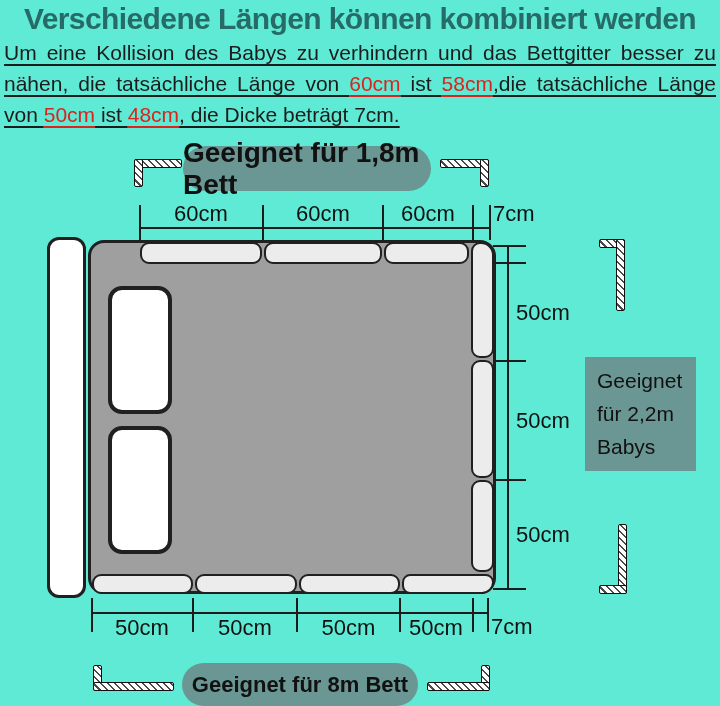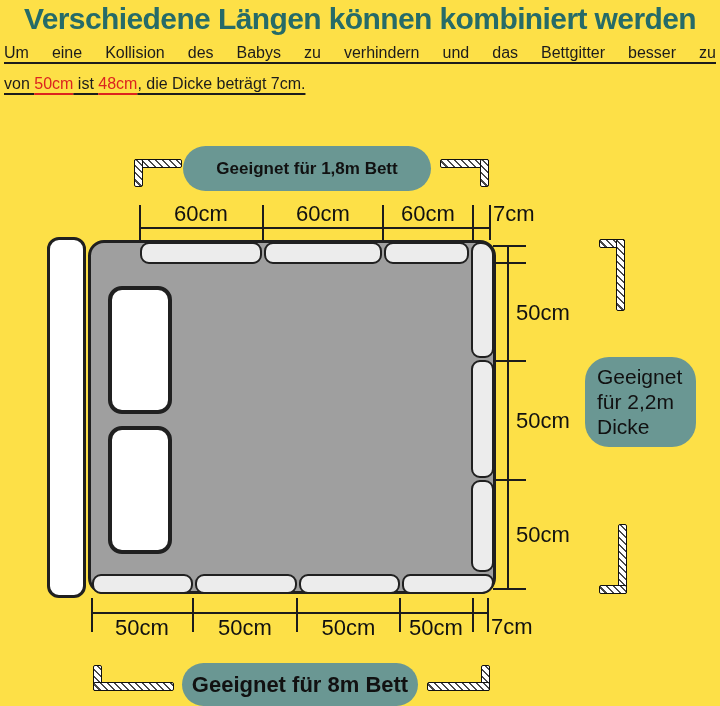--- a/index.html
+++ b/index.html
@@ -1,50 +1,50 @@
 <!DOCTYPE html>
 <html style="--title-teal: #266b68; --accent-teal: #6a9793; --highlight-red: #dc241f; --bed-gray: #9f9f9f; --rail-gray: #ececec;"><head>
 <meta charset="utf-8">
 <style>
   * { margin:0; padding:0; box-sizing:border-box; }
   html,body { background:#ffffff; }
   #canvas {
     position:relative; width:720px; height:706px; margin:0 auto;
-    background:#fde047; overflow:hidden;
+    background:#5eead4; overflow:hidden;
     font-family:"Liberation Sans", sans-serif;
     color:#1c1c1c;
   }
   .abs { position:absolute; }
 
   
   .title {
     left:0; top:2px; width:720px; text-align:center;
     font-size:30px; font-weight:bold; letter-spacing:-0.6px;
     color:var(--title-teal,#266b68);
   }
-  .intro { left:4px; top:37px; width:712px; font-size:16px; line-height:31px; }
+  .intro { left:4px; top:37px; width:712px; font-size:21px; line-height:31px; }
   .intro .ln { text-align:justify; text-align-last:justify; white-space:normal; }
   .intro .ln.last { text-align:right; text-align-last:left; }
   .intro span {
     text-decoration:underline;
     text-decoration-thickness:1.6px;
     text-underline-offset:4px;
   }
   .intro .hl { color:var(--highlight-red,#dc241f); }
 
   
   .badge {
     background:var(--accent-teal,#6a9793);
     color:#111; font-weight:bold;
     display:flex; align-items:center; justify-content:center;
   }
-  .pill-top    { left:183px; top:146px; width:248px; height:45px; border-radius:23px; font-size:17px; }
+  .pill-top    { left:183px; top:146px; width:248px; height:45px; border-radius:23px; font-size:28px; }
   .pill-bottom { left:182px; top:663px; width:236px; height:43px; border-radius:22px; font-size:22px; }
   .box-right   {
-    left:585px; top:357px; width:111px; height:90px; border-radius:24px;
+    left:585px; top:357px; width:111px; height:114px; border-radius:0;
     flex-direction:column; align-items:flex-start; justify-content:space-around;
     padding:8px 0 8px 12px; font-weight:normal; font-size:21px;
   }
 
   
   .hatch {
     position:absolute;
     background:repeating-linear-gradient(45deg,#ffffff 0px,#ffffff 3.5px,#4a4a4a 3.5px,#4a4a4a 5px);
     border:1.6px solid #111; border-radius:2px;
   }
@@ -79,20 +79,23 @@
 </head>
 <body>
 
 <div id="canvas">
 
   <div class="abs title">Verschiedene Längen können kombiniert werden</div>
 
   <div class="abs intro">
     <div class="ln">
       <span>Um eine Kollision des Babys zu verhindern und das Bettgitter besser zu</span>
+    </div>
+    <div class="ln">
+      <span>nähen, die tatsächliche Länge von </span><span class="hl">60cm</span><span> ist </span><span class="hl">58cm</span><span>,die tatsächliche Länge</span>
     </div>
     <div class="ln last">
       <span>von </span><span class="hl">50cm</span><span> ist </span><span class="hl">48cm</span><span>, die Dicke beträgt 7cm.</span>
     </div>
   </div>
 
   <div class="abs hatch" style="left:134px; top:159px; width:48px; height:9px;"></div>
   <div class="abs hatch" style="left:134px; top:159px; width:9px; height:28px;"></div>
   <div class="abs badge pill-top">
     <span>Geeignet für 1,8m Bett</span>
@@ -138,21 +141,21 @@
   <div class="tick" style="left:493px; top:588px; width:33px; height:2px;"></div>
   <div class="dlabel" style="left:516px; top:300px; text-align:left;">50cm</div>
   <div class="dlabel" style="left:516px; top:408px; text-align:left;">50cm</div>
   <div class="dlabel" style="left:516px; top:522px; text-align:left;">50cm</div>
 
   <div class="abs hatch" style="left:599px; top:239px; width:26px; height:9px;"></div>
   <div class="abs hatch" style="left:616px; top:239px; width:9px; height:72px;"></div>
   <div class="abs badge box-right">
     <span>Geeignet</span>
     <span>für 2,2m</span>
-    <span>Dicke</span>
+    <span>Babys</span>
   </div>
   <div class="abs hatch" style="left:618px; top:524px; width:9px; height:70px;"></div>
   <div class="abs hatch" style="left:599px; top:585px; width:28px; height:9px;"></div>
 
   <div class="dline" style="left:92px; top:612px; width:397px; height:2px;"></div>
   <div class="tick" style="left:91px;  top:598px; width:2px; height:34px;"></div>
   <div class="tick" style="left:192px; top:598px; width:2px; height:34px;"></div>
   <div class="tick" style="left:296px; top:598px; width:2px; height:34px;"></div>
   <div class="tick" style="left:399px; top:598px; width:2px; height:34px;"></div>
   <div class="tick" style="left:472px; top:598px; width:2px; height:34px;"></div>

